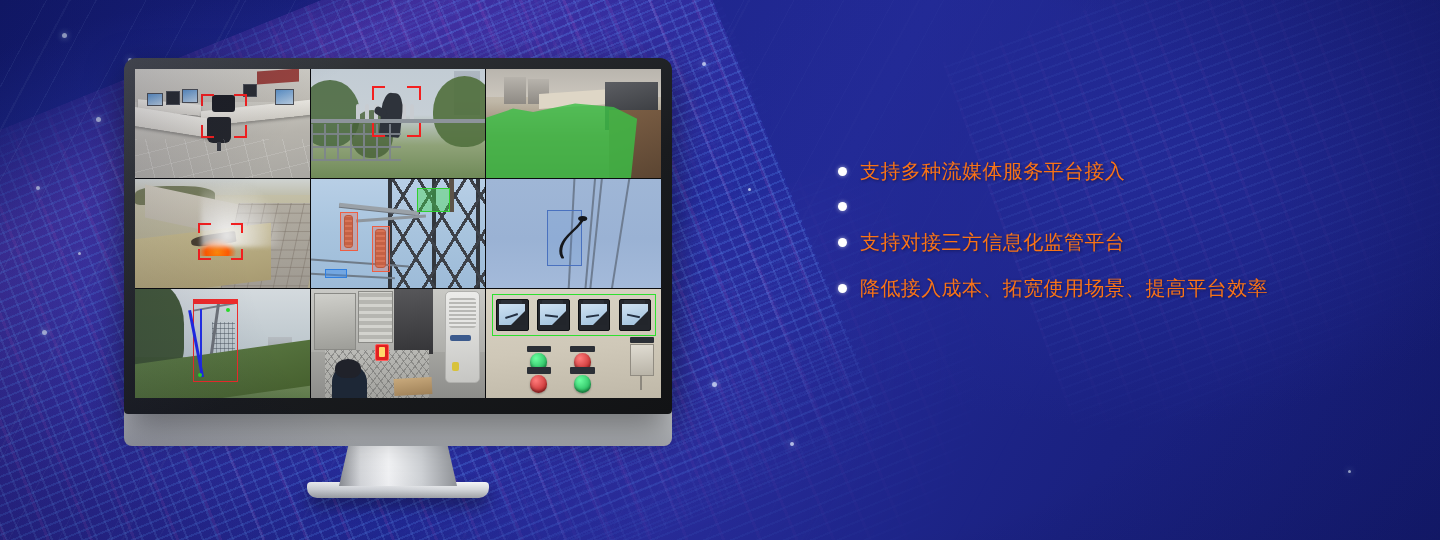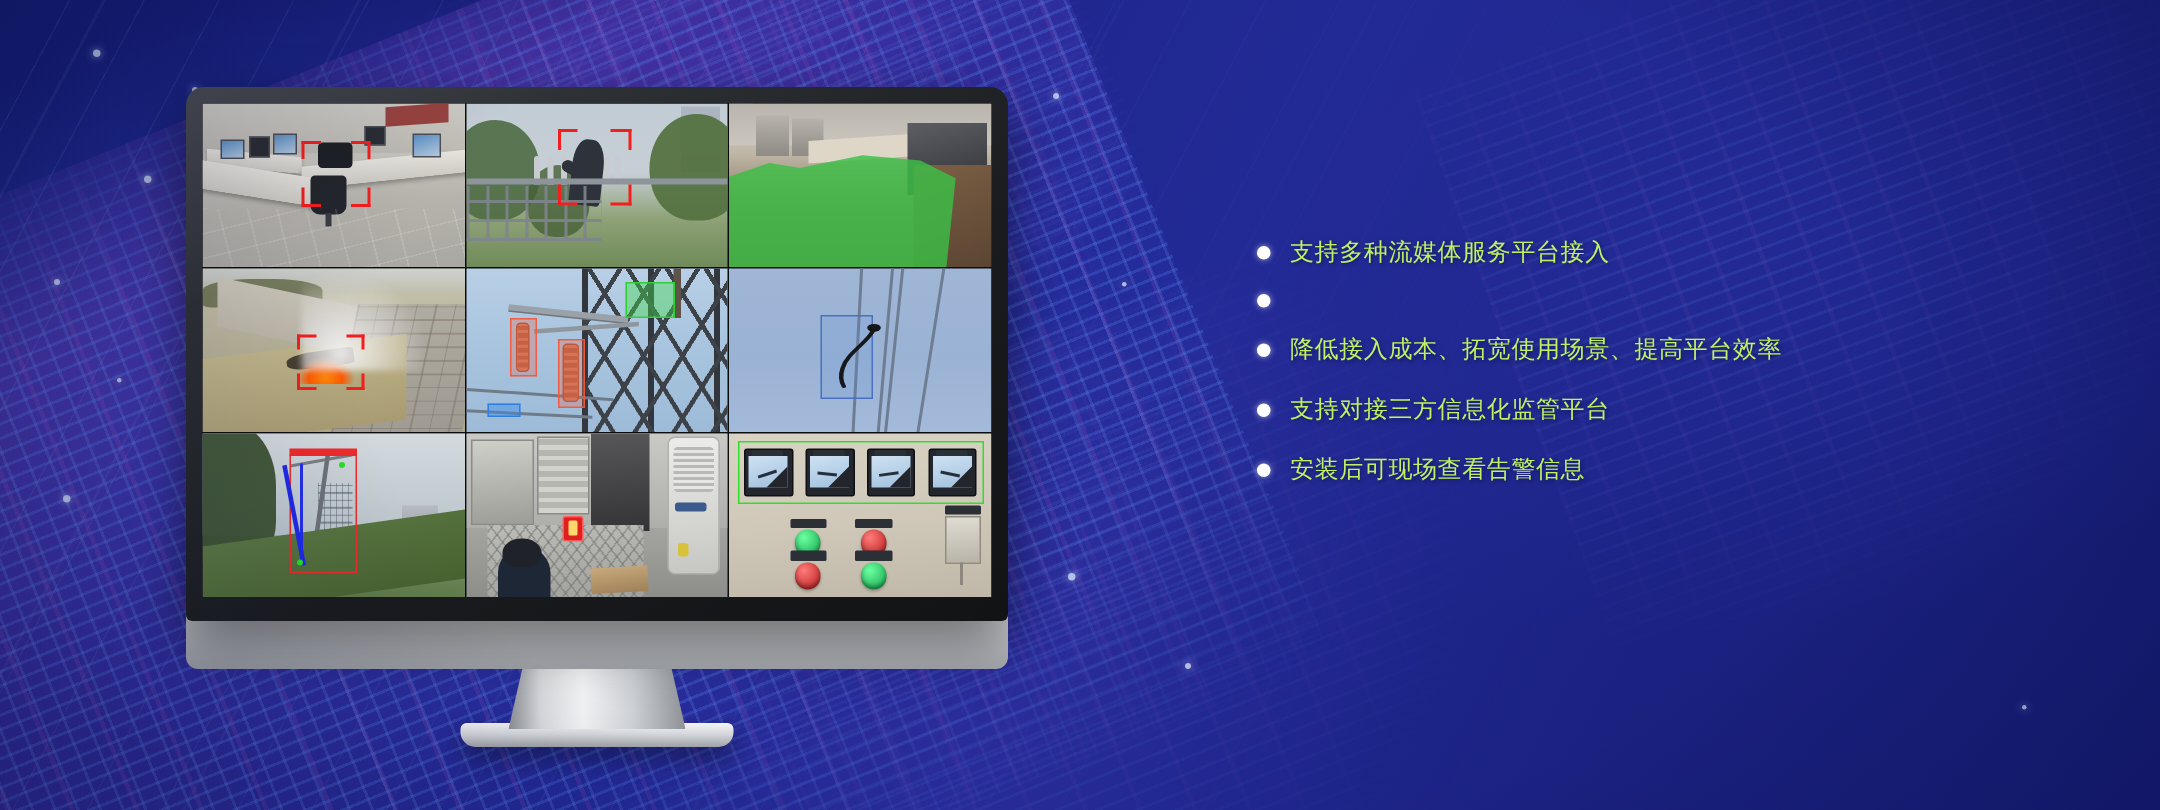--- a/index.html
+++ b/index.html
@@ -376,21 +376,21 @@
   .title {
     font-size:50px; font-weight:700; color:#ffffff;
     letter-spacing:2px; line-height:1.15;
     text-shadow:2px 3px 6px rgba(0,0,10,.55);
     font-family:"DejaVu Sans","Liberation Sans",sans-serif;
   }
   .bullets { margin-top:26px; }
   .bullet {
     display:flex; align-items:center;
     margin-bottom:16px;
-    color:#bef264; font-size:16px; line-height:1.5;
+    color:#f97316; font-size:20px; line-height:1.5;
     letter-spacing:.4px;
     text-shadow:1px 1px 3px rgba(0,0,20,.45);
   }
   .bullet .dot {
     width:9px; height:9px; border-radius:50%;
     background:#ffffff; margin-right:13px; flex:none;
     box-shadow:0 0 4px rgba(255,255,255,.6);
   }
 </style>
 </head>
@@ -627,26 +627,22 @@
     <div class="bullets">
       <div class="bullet">
         <span class="dot"></span>
         <span>支持多种流媒体服务平台接入</span>
       </div>
       <div class="bullet">
         <span class="dot"></span>
       </div>
       <div class="bullet">
         <span class="dot"></span>
-        <span>降低接入成本、拓宽使用场景、提高平台效率</span>
-      </div>
-      <div class="bullet">
-        <span class="dot"></span>
         <span>支持对接三方信息化监管平台</span>
       </div>
       <div class="bullet">
         <span class="dot"></span>
-        <span>安装后可现场查看告警信息</span>
+        <span>降低接入成本、拓宽使用场景、提高平台效率</span>
       </div>
     </div>
   </div>
 
 </div>
 
 </body></html>

